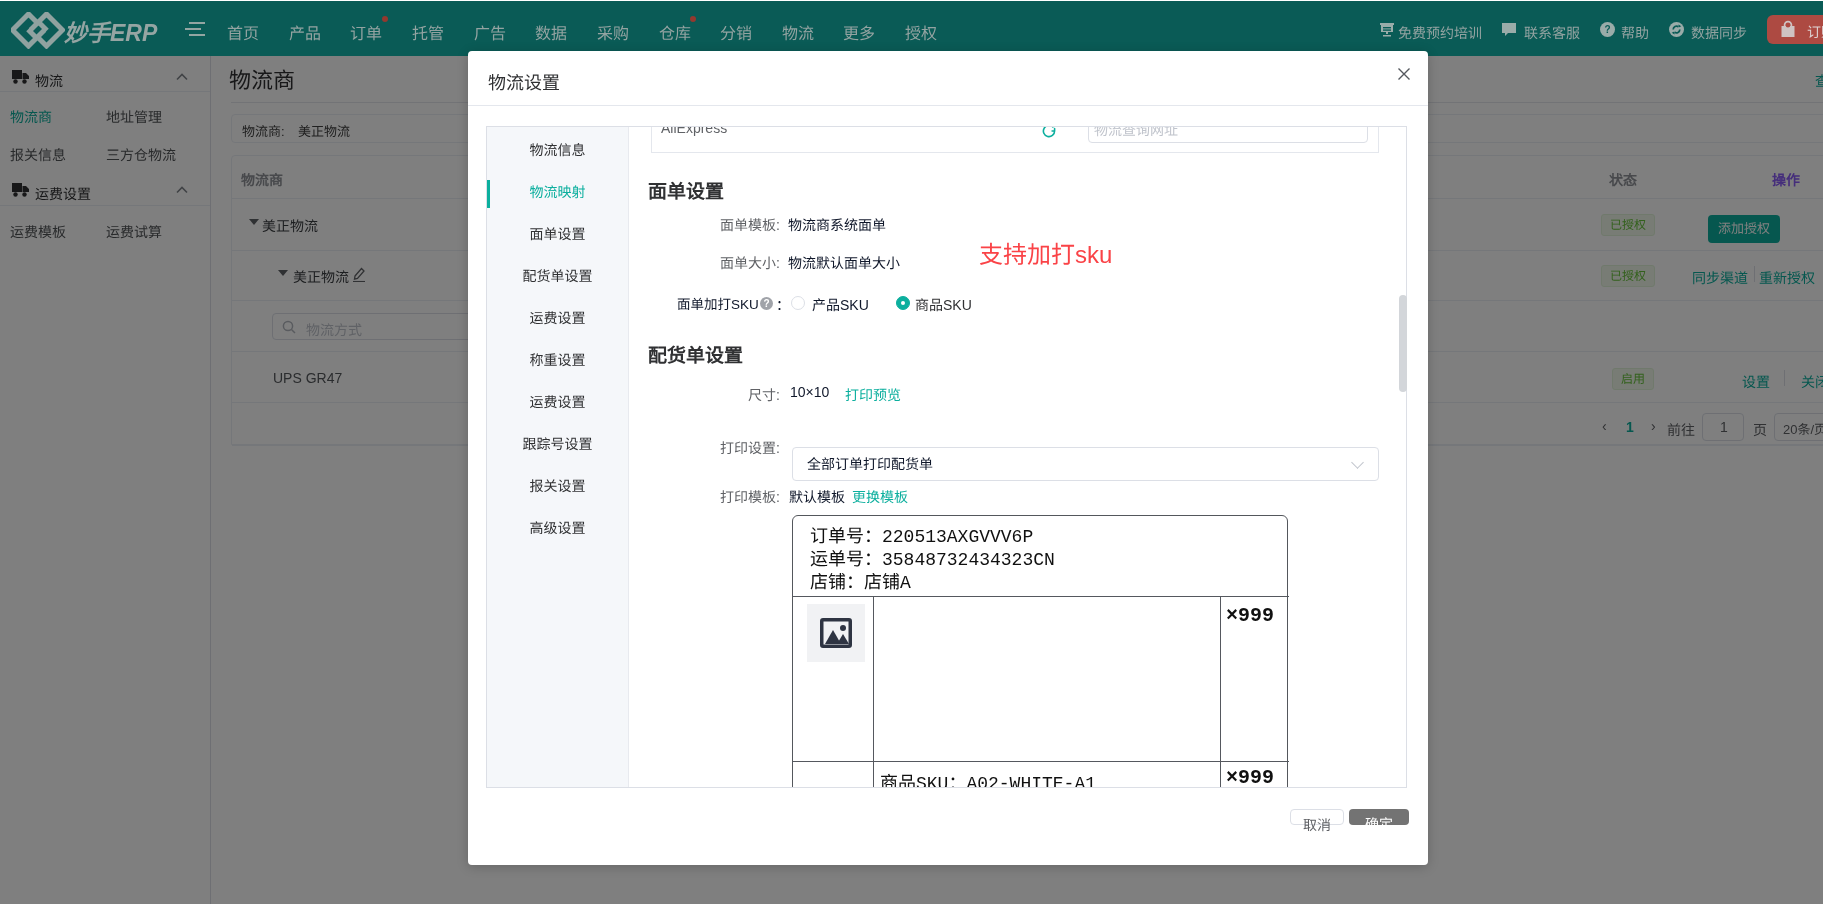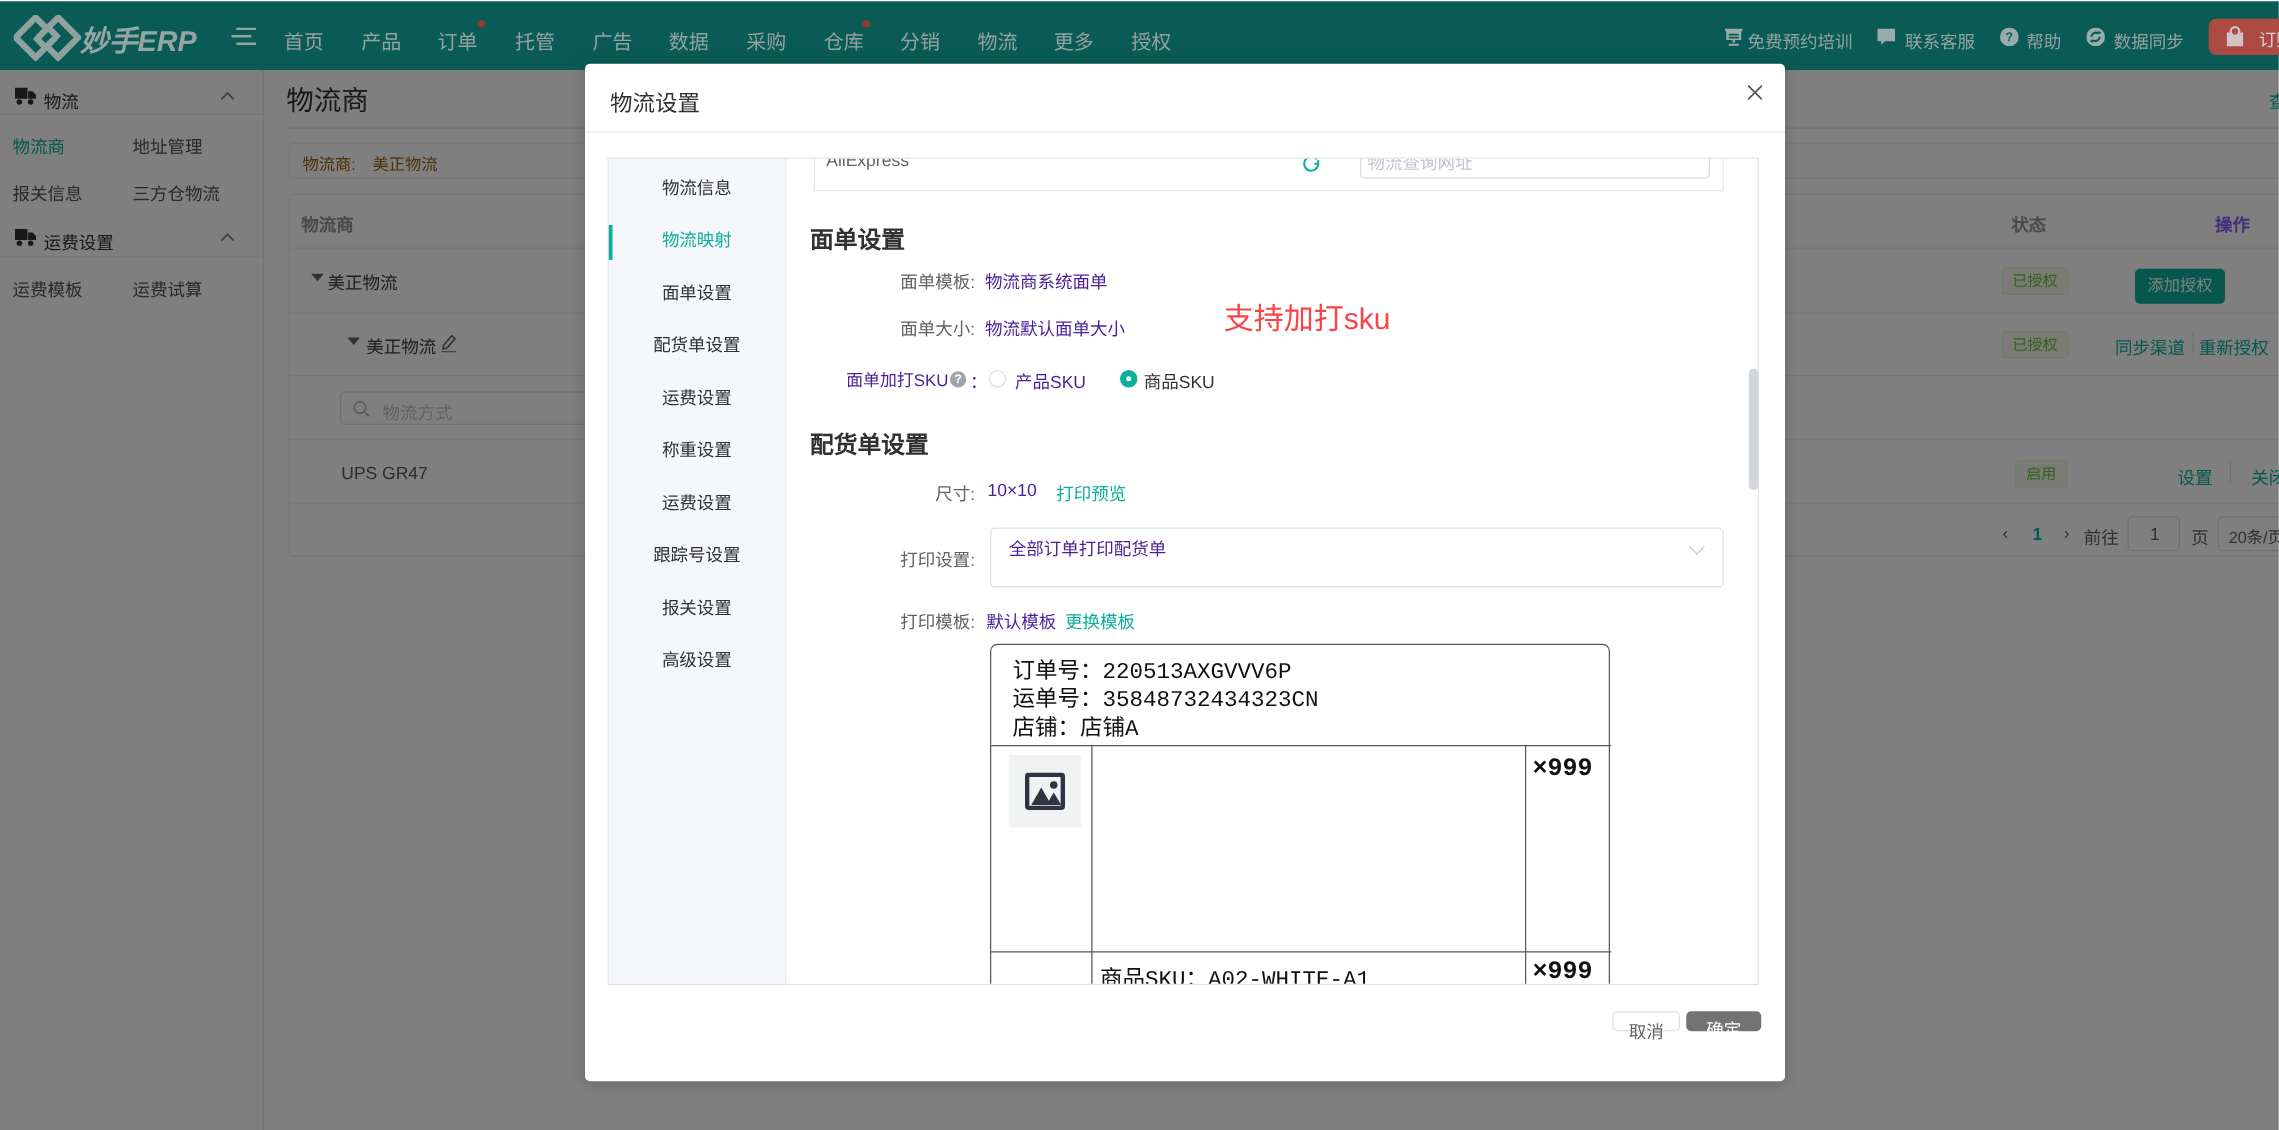--- a/index.html
+++ b/index.html
@@ -23,21 +23,21 @@
   .sgroup .gt { position:absolute; left:35px; top:2px; }
   .sgroup .caret { position:absolute; right:22px; top:5px; }
   .sitem { position:absolute; font-size:14px; color:#515457; white-space:nowrap; }
   .sdiv { position:absolute; left:0; width:210px; height:0; border-top:1px solid #ebeef5; }
   
   #main { position:absolute; left:211px; top:56px; width:1612px; height:848px; background:#fff; }
   #main .title { position:absolute; left:18px; top:6px; font-size:22px; color:#303133; font-weight:500; }
   .mdiv { position:absolute; left:20px; right:-10px; top:46px; border-top:1px solid #e4e7ed; }
   .fpanel { position:absolute; left:20px; right:-10px; top:58px; height:29px;
     border:1px solid #ebeef5; border-radius:4px; }
-  .fpanel .lb { position:absolute; left:10px; top:6px; font-size:13px; color:#a16207; }
+  .fpanel .lb { position:absolute; left:10px; top:6px; font-size:13px; color:#404040; }
   .tpanel { position:absolute; left:20px; right:-10px; top:99px; height:290px;
     border:1px solid #ebeef5; border-radius:4px 4px 0 0; }
   .trow { position:absolute; left:0; right:0; border-bottom:1px solid #ebeef5; }
   .tag { position:absolute; font-size:12px; color:#67c23a; background:#f0f9eb;
     border:1px solid #e1f3d8; border-radius:3px; height:22px; line-height:20px; padding:0 8px; }
   .tlink { position:absolute; font-size:14px; color:#0caf9e; white-space:nowrap; }
   .tri-d { display:inline-block; width:0; height:0; border-left:5px solid transparent;
     border-right:5px solid transparent; border-top:6px solid #5f6266; }
   
   #mask { position:absolute; left:0; top:56px; width:1823px; height:848px; background:rgba(0,0,0,0.5); }
@@ -50,21 +50,21 @@
   #mmenu { position:absolute; left:0; top:0; width:142px; height:660px; background:#f5f7fa;
     border-right:1px solid #e8eaef; }
   .mitem { position:absolute; left:0; width:141px; height:42px; line-height:42px; text-align:center;
     font-size:14px; color:#303133; }
   .mitem.act { color:#0caf9e; }
   .mbar { position:absolute; left:0; top:53px; width:3px; height:28px; background:#0caf9e; }
   #mcontent { position:absolute; left:142px; top:0; width:777px; height:660px; background:#fff;
     overflow:hidden;text-decoration:underline; }
   .sect { position:absolute; font-size:19px; font-weight:bold; color:#303133; }
   .flabel { position:absolute; font-size:14px; color:#606266; text-align:right; white-space:nowrap; }
-  .fval { position:absolute; font-size:14px; color:#4c1d95; white-space:nowrap; }
+  .fval { position:absolute; font-size:14px; color:#0f172a; white-space:nowrap; }
   .mlink { color:#0caf9e; font-size:14px; position:absolute; white-space:nowrap; }
   .inbox { position:absolute; border:1px solid #dcdfe6; border-radius:4px; background:#fff; }
   .ph { color:#c0c4cc; font-size:14px; position:absolute; white-space:nowrap; }
   .chev { position:absolute; width:9px; height:9px; border-right:1.6px solid #c0c4cc;
     border-bottom:1.6px solid #c0c4cc; transform:rotate(45deg); }
   .radio { position:absolute; width:14px; height:14px; border-radius:50%;
     border:1px solid #dcdfe6; background:#fff; }
   .radio.on { background:#0caf9e; border-color:#0caf9e; }
   .radio.on::after { content:""; position:absolute; left:4px; top:4px; width:4px; height:4px;
     border-radius:50%; background:#fff; }
@@ -269,21 +269,21 @@
       <div class="fval" style="left:147px;top:167px">：</div>
       <span class="radio" style="left:162px;top:169px"></span>
       <div class="fval" style="left:183px;top:167px">产品SKU</div>
       <span class="radio on" style="left:267px;top:169px"></span>
       <div class="fval" style="left:286px;top:167px;color:#303133">商品SKU</div>
       <div class="sect" style="left:19px;top:213px">配货单设置</div>
       <div class="flabel" style="left:0;top:257px;width:151px">尺寸:</div>
       <div class="fval" style="left:161px;top:257px">10×10</div>
       <div class="mlink" style="left:216px;top:257px">打印预览</div>
       <div class="flabel" style="left:0;top:310px;width:151px">打印设置:</div>
-      <div class="inbox" style="left:163px;top:295px;width:587px;height:48px">
+      <div class="inbox" style="left:163px;top:320px;width:587px;height:34px">
         <div class="fval" style="left:14px;top:5px">全部订单打印配货单</div>
         <span class="chev" style="left:560px;top:10px"></span>
       </div>
       <div class="flabel" style="left:0;top:359px;width:151px">打印模板:</div>
       <div class="fval" style="left:160px;top:359px">默认模板</div>
       <div class="mlink" style="left:223px;top:359px">更换模板</div>
       <div id="pbox">
         <div class="pl" style="top:5px">订单号：220513AXGVVV6P</div>
         <div class="pl" style="top:28px">运单号：35848732434323CN</div>
         <div class="pl" style="top:51px">店铺：店铺A</div>

